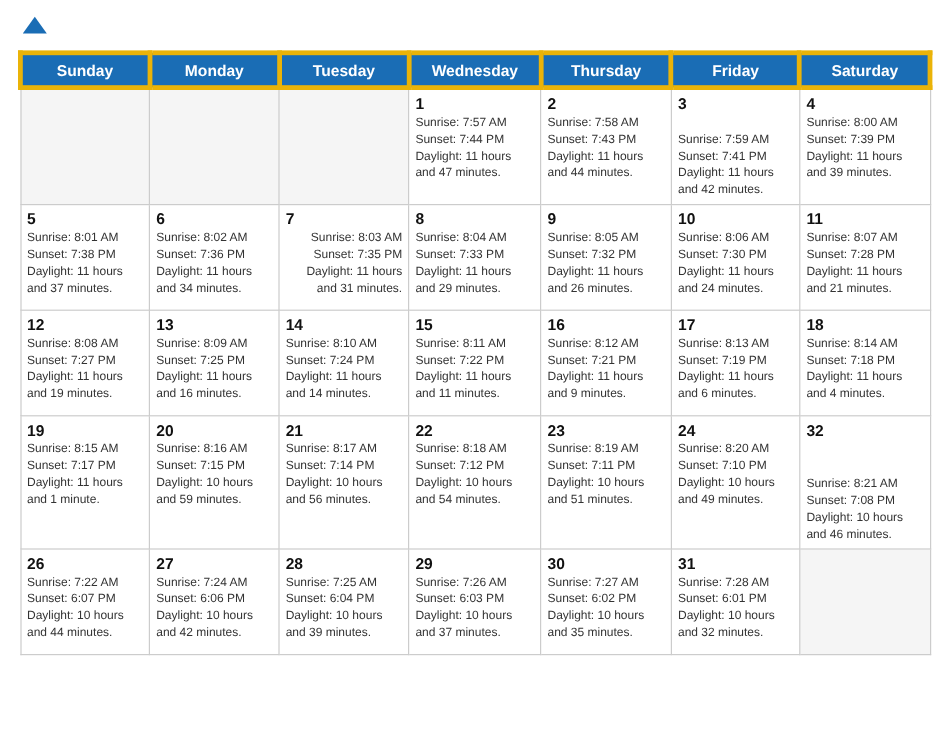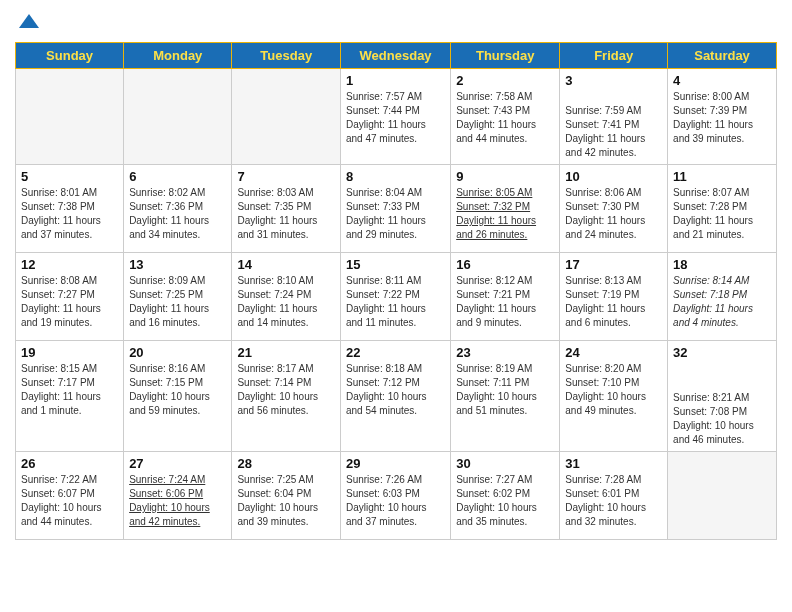--- a/index.html
+++ b/index.html
@@ -59,26 +59,26 @@
       font-size: 15px;
       color: #555;
     }
     .calendar {
       width: 100%;
       border-collapse: collapse;
       border: 1px solid #ccc;
     }
     .calendar th {
       background: #1a6db5;
-      color: #fde047;
+      color: #ffffff;
       text-align: center;
       padding: 5px 3px;
       font-size: 13px;
       font-weight: bold;
-      border: 1px solid #eab308;
+      border: 4px solid #eab308;
     }
     .calendar td {
       vertical-align: top;
       border: 1px solid #ccc;
       padding: 4px 5px;
       width: 113px;
       height: 88px;
       font-size: 10.5px;
       color: #333;
       background: #fff;
@@ -182,35 +182,35 @@
           </td>
           <td>
             <div class="day-num">6</div>
             <div class="day-info" style="white-space: pre-line;">Sunrise: 8:02 AM
 Sunset: 7:36 PM
 Daylight: 11 hours
 and 34 minutes.</div>
           </td>
           <td>
             <div class="day-num">7</div>
-            <div class="day-info" style="white-space: pre-line;">Sunrise: 8:03 AM
+            <div class="day-info" style="white-space: pre-line; text-align: right;">Sunrise: 8:03 AM
 Sunset: 7:35 PM
 Daylight: 11 hours
 and 31 minutes.</div>
           </td>
           <td>
             <div class="day-num">8</div>
             <div class="day-info" style="white-space: pre-line;">Sunrise: 8:04 AM
 Sunset: 7:33 PM
 Daylight: 11 hours
 and 29 minutes.</div>
           </td>
           <td>
             <div class="day-num">9</div>
-            <div class="day-info" style="white-space: pre-line; text-decoration: underline;">Sunrise: 8:05 AM
+            <div class="day-info" style="white-space: pre-line;">Sunrise: 8:05 AM
 Sunset: 7:32 PM
 Daylight: 11 hours
 and 26 minutes.</div>
           </td>
           <td>
             <div class="day-num">10</div>
             <div class="day-info" style="white-space: pre-line;">Sunrise: 8:06 AM
 Sunset: 7:30 PM
 Daylight: 11 hours
 and 24 minutes.</div>
@@ -261,21 +261,21 @@
           </td>
           <td>
             <div class="day-num">17</div>
             <div class="day-info" style="white-space: pre-line;">Sunrise: 8:13 AM
 Sunset: 7:19 PM
 Daylight: 11 hours
 and 6 minutes.</div>
           </td>
           <td>
             <div class="day-num">18</div>
-            <div class="day-info" style="white-space: pre-line; font-style: italic;">Sunrise: 8:14 AM
+            <div class="day-info" style="white-space: pre-line;">Sunrise: 8:14 AM
 Sunset: 7:18 PM
 Daylight: 11 hours
 and 4 minutes.</div>
           </td>
         </tr>
         <tr class="row-shaded">
           <td>
             <div class="day-num">19</div>
             <div class="day-info" style="white-space: pre-line;">Sunrise: 8:15 AM
 Sunset: 7:17 PM
@@ -328,21 +328,21 @@
         <tr>
           <td>
             <div class="day-num">26</div>
             <div class="day-info" style="white-space: pre-line;">Sunrise: 7:22 AM
 Sunset: 6:07 PM
 Daylight: 10 hours
 and 44 minutes.</div>
           </td>
           <td>
             <div class="day-num">27</div>
-            <div class="day-info" style="white-space: pre-line; text-decoration: underline;">Sunrise: 7:24 AM
+            <div class="day-info" style="white-space: pre-line;">Sunrise: 7:24 AM
 Sunset: 6:06 PM
 Daylight: 10 hours
 and 42 minutes.</div>
           </td>
           <td>
             <div class="day-num">28</div>
             <div class="day-info" style="white-space: pre-line;">Sunrise: 7:25 AM
 Sunset: 6:04 PM
 Daylight: 10 hours
 and 39 minutes.</div>

